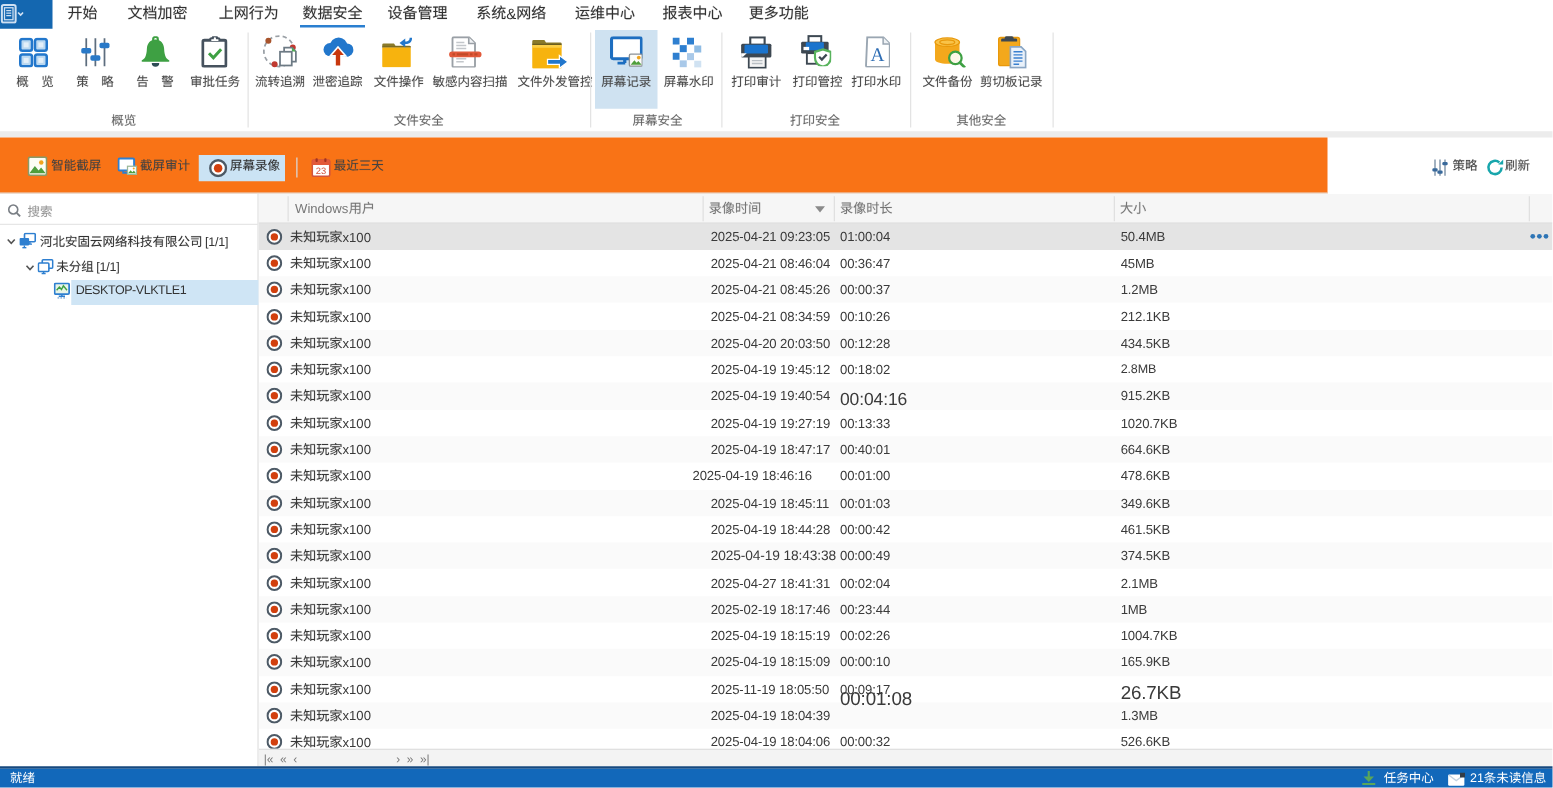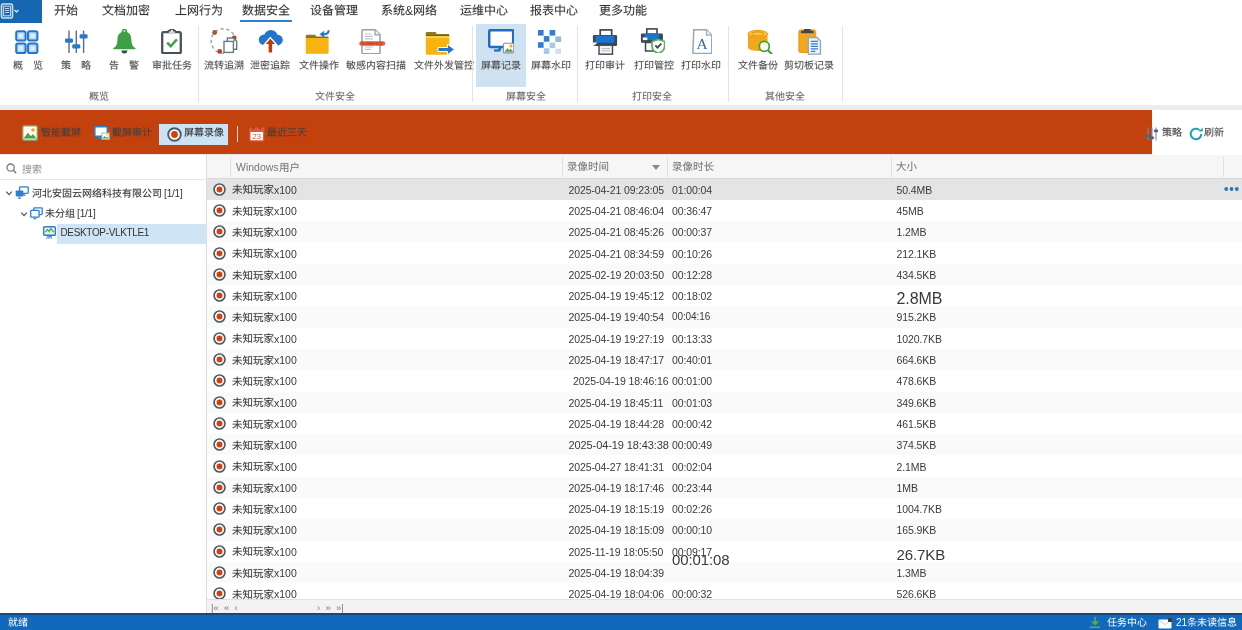--- a/index.html
+++ b/index.html
@@ -505,21 +505,21 @@
     <div style="position:absolute;left:765px;top:68px">
       <svg class="k" style="display:block;width:40px;height:10px" viewBox="0 -880 4000 1000" fill="#666" stroke="#666" stroke-width="10">
         <use href="#u5176" x="0"></use>
         <use href="#u4ed6" x="1000"></use>
         <use href="#u5b89" x="2000"></use>
         <use href="#u5168" x="3000"></use>
       </svg>
     </div>
   </div>
 <div style="position:absolute;left:0;top:105px;width:1242px;height:5px;background:#ececec"></div>
-<div style="position:absolute;left:0;top:110px;width:1152px;height:44.5px;background:#c2410c;border-bottom:1px solid #e4e4e4;box-sizing:border-box">
+<div style="position:absolute;left:0;top:110px;width:1062px;height:44.5px;background:#f97316;border-bottom:1px solid #e4e4e4;box-sizing:border-box">
     <div style="position:absolute;left:159px;top:14px;width:69px;height:21px;background:#cbe3f4"></div>
     <div style="position:absolute;left:22px;top:15px">
       <svg width="16" height="16" viewBox="0 0 16 16" style="">
         <rect x="0.7" y="0.7" width="14.6" height="14.6" rx="1.5" fill="#fdfdf4" stroke="#8a9a68" stroke-width="1.4"></rect>
         <circle cx="11" cy="5" r="1.8" fill="#f0a51f"></circle>
         <path d="M1.5 13.5l4.4-5.8 3 3.6 2-2.3 3.6 4.5z" fill="#4f9e3c"></path>
       </svg>
     </div>
     <div style="position:absolute;left:40.5px;top:17px;">
       <svg class="k" style="display:block;width:40px;height:10px" viewBox="0 -880 4000 1000" fill="#444" stroke="#444" stroke-width="10">
@@ -784,53 +784,53 @@
         <circle cx="7.5" cy="7.5" r="6.3" fill="#fff" stroke="#4d5a66" stroke-width="1.9"></circle>
         <circle cx="7.5" cy="7.5" r="3.4" fill="#d2400e"></circle>
       </svg>
     </div>
     <div style="position:absolute;left:25px;top:113.8px;white-space:nowrap;font-size:10.5px;color:#3a3a3a"><svg class="k" style="width:42px;height:10.5px;vertical-align:-1.3px" viewBox="0 -880 4000 1000" fill="#3a3a3a" stroke="#3a3a3a" stroke-width="10">
         <use href="#u672a" x="0"></use>
         <use href="#u77e5" x="1000"></use>
         <use href="#u73a9" x="2000"></use>
         <use href="#u5bb6" x="3000"></use>
       </svg><span>x100</span></div>
-    <div style="position:absolute;left:361.5px;top:113.8px;white-space:nowrap;font-size:10.5px;letter-spacing:-0.1px;color:#3a3a3a">2025-02-19 20:03:50</div>
+    <div style="position:absolute;left:361.5px;top:113.8px;white-space:nowrap;font-size:10.5px;letter-spacing:-0.1px;color:#3a3a3a">2025-04-20 20:03:50</div>
     <div style="position:absolute;left:465px;top:113.8px;white-space:nowrap;font-size:10.5px;letter-spacing:-0.1px;color:#3a3a3a">00:12:28</div>
     <div style="position:absolute;left:689.5px;top:113.8px;white-space:nowrap;font-size:10.5px;letter-spacing:-0.1px;color:#3a3a3a">434.5KB</div>
     <div style="position:absolute;left:6px;top:134.1px;width:13px;height:13px">
       <svg width="13" height="13" viewBox="0 0 15 15" style="">
         <circle cx="7.5" cy="7.5" r="6.3" fill="#fff" stroke="#4d5a66" stroke-width="1.9"></circle>
         <circle cx="7.5" cy="7.5" r="3.4" fill="#d2400e"></circle>
       </svg>
     </div>
     <div style="position:absolute;left:25px;top:135.1px;white-space:nowrap;font-size:10.5px;color:#3a3a3a"><svg class="k" style="width:42px;height:10.5px;vertical-align:-1.3px" viewBox="0 -880 4000 1000" fill="#3a3a3a" stroke="#3a3a3a" stroke-width="10">
         <use href="#u672a" x="0"></use>
         <use href="#u77e5" x="1000"></use>
         <use href="#u73a9" x="2000"></use>
         <use href="#u5bb6" x="3000"></use>
       </svg><span>x100</span></div>
     <div style="position:absolute;left:361.5px;top:135.1px;white-space:nowrap;font-size:10.5px;letter-spacing:-0.1px;color:#3a3a3a">2025-04-19 19:45:12</div>
     <div style="position:absolute;left:465px;top:135.1px;white-space:nowrap;font-size:10.5px;letter-spacing:-0.1px;color:#3a3a3a">00:18:02</div>
-    <div style="position:absolute;left:689.5px;top:135.1px;white-space:nowrap;font-size:16px;letter-spacing:-0.1px;color:#3a3a3a">2.8MB</div>
+    <div style="position:absolute;left:689.5px;top:135.1px;white-space:nowrap;font-size:10px;letter-spacing:-0.1px;color:#3a3a3a">2.8MB</div>
     <div style="position:absolute;left:0;top:151.4px;width:1035px;height:21.3px;background:#fafafa"></div>
     <div style="position:absolute;left:6px;top:155.4px;width:13px;height:13px">
       <svg width="13" height="13" viewBox="0 0 15 15" style="">
         <circle cx="7.5" cy="7.5" r="6.3" fill="#fff" stroke="#4d5a66" stroke-width="1.9"></circle>
         <circle cx="7.5" cy="7.5" r="3.4" fill="#d2400e"></circle>
       </svg>
     </div>
     <div style="position:absolute;left:25px;top:156.4px;white-space:nowrap;font-size:10.5px;color:#3a3a3a"><svg class="k" style="width:42px;height:10.5px;vertical-align:-1.3px" viewBox="0 -880 4000 1000" fill="#3a3a3a" stroke="#3a3a3a" stroke-width="10">
         <use href="#u672a" x="0"></use>
         <use href="#u77e5" x="1000"></use>
         <use href="#u73a9" x="2000"></use>
         <use href="#u5bb6" x="3000"></use>
       </svg><span>x100</span></div>
     <div style="position:absolute;left:361.5px;top:156.4px;white-space:nowrap;font-size:10.5px;letter-spacing:-0.1px;color:#3a3a3a">2025-04-19 19:40:54</div>
-    <div style="position:absolute;left:465px;top:156.4px;white-space:nowrap;font-size:10px;letter-spacing:-0.1px;color:#3a3a3a">00:04:16</div>
+    <div style="position:absolute;left:465px;top:156.4px;white-space:nowrap;font-size:14px;letter-spacing:-0.1px;color:#3a3a3a">00:04:16</div>
     <div style="position:absolute;left:689.5px;top:156.4px;white-space:nowrap;font-size:10.5px;letter-spacing:-0.1px;color:#3a3a3a">915.2KB</div>
     <div style="position:absolute;left:6px;top:176.7px;width:13px;height:13px">
       <svg width="13" height="13" viewBox="0 0 15 15" style="">
         <circle cx="7.5" cy="7.5" r="6.3" fill="#fff" stroke="#4d5a66" stroke-width="1.9"></circle>
         <circle cx="7.5" cy="7.5" r="3.4" fill="#d2400e"></circle>
       </svg>
     </div>
     <div style="position:absolute;left:25px;top:177.7px;white-space:nowrap;font-size:10.5px;color:#3a3a3a"><svg class="k" style="width:42px;height:10.5px;vertical-align:-1.3px" viewBox="0 -880 4000 1000" fill="#3a3a3a" stroke="#3a3a3a" stroke-width="10">
         <use href="#u672a" x="0"></use>
         <use href="#u77e5" x="1000"></use>
@@ -861,21 +861,21 @@
         <circle cx="7.5" cy="7.5" r="6.3" fill="#fff" stroke="#4d5a66" stroke-width="1.9"></circle>
         <circle cx="7.5" cy="7.5" r="3.4" fill="#d2400e"></circle>
       </svg>
     </div>
     <div style="position:absolute;left:25px;top:220.3px;white-space:nowrap;font-size:10.5px;color:#3a3a3a"><svg class="k" style="width:42px;height:10.5px;vertical-align:-1.3px" viewBox="0 -880 4000 1000" fill="#3a3a3a" stroke="#3a3a3a" stroke-width="10">
         <use href="#u672a" x="0"></use>
         <use href="#u77e5" x="1000"></use>
         <use href="#u73a9" x="2000"></use>
         <use href="#u5bb6" x="3000"></use>
       </svg><span>x100</span></div>
-    <div style="position:absolute;left:366px;top:220.3px;white-space:nowrap;font-size:10.5px;letter-spacing:-0.1px;color:#3a3a3a">2025-04-19 18:46:16</div>
+    <div style="position:absolute;left:347px;top:220.3px;white-space:nowrap;font-size:10.5px;letter-spacing:-0.1px;color:#3a3a3a">2025-04-19 18:46:16</div>
     <div style="position:absolute;left:465px;top:220.3px;white-space:nowrap;font-size:10.5px;letter-spacing:-0.1px;color:#3a3a3a">00:01:00</div>
     <div style="position:absolute;left:689.5px;top:220.3px;white-space:nowrap;font-size:10.5px;letter-spacing:-0.1px;color:#3a3a3a">478.6KB</div>
     <div style="position:absolute;left:0;top:236.6px;width:1035px;height:21.3px;background:#fafafa"></div>
     <div style="position:absolute;left:6px;top:240.6px;width:13px;height:13px">
       <svg width="13" height="13" viewBox="0 0 15 15" style="">
         <circle cx="7.5" cy="7.5" r="6.3" fill="#fff" stroke="#4d5a66" stroke-width="1.9"></circle>
         <circle cx="7.5" cy="7.5" r="3.4" fill="#d2400e"></circle>
       </svg>
     </div>
     <div style="position:absolute;left:25px;top:241.6px;white-space:nowrap;font-size:10.5px;color:#3a3a3a"><svg class="k" style="width:42px;height:10.5px;vertical-align:-1.3px" viewBox="0 -880 4000 1000" fill="#3a3a3a" stroke="#3a3a3a" stroke-width="10">
@@ -939,21 +939,21 @@
         <circle cx="7.5" cy="7.5" r="6.3" fill="#fff" stroke="#4d5a66" stroke-width="1.9"></circle>
         <circle cx="7.5" cy="7.5" r="3.4" fill="#d2400e"></circle>
       </svg>
     </div>
     <div style="position:absolute;left:25px;top:326.8px;white-space:nowrap;font-size:10.5px;color:#3a3a3a"><svg class="k" style="width:42px;height:10.5px;vertical-align:-1.3px" viewBox="0 -880 4000 1000" fill="#3a3a3a" stroke="#3a3a3a" stroke-width="10">
         <use href="#u672a" x="0"></use>
         <use href="#u77e5" x="1000"></use>
         <use href="#u73a9" x="2000"></use>
         <use href="#u5bb6" x="3000"></use>
       </svg><span>x100</span></div>
-    <div style="position:absolute;left:361.5px;top:326.8px;white-space:nowrap;font-size:10.5px;letter-spacing:-0.1px;color:#3a3a3a">2025-04-19 18:17:46</div>
+    <div style="position:absolute;left:361.5px;top:326.8px;white-space:nowrap;font-size:10.5px;letter-spacing:-0.1px;color:#3a3a3a">2025-02-19 18:17:46</div>
     <div style="position:absolute;left:465px;top:326.8px;white-space:nowrap;font-size:10.5px;letter-spacing:-0.1px;color:#3a3a3a">00:23:44</div>
     <div style="position:absolute;left:689.5px;top:326.8px;white-space:nowrap;font-size:10.5px;letter-spacing:-0.1px;color:#3a3a3a">1MB</div>
     <div style="position:absolute;left:6px;top:347.1px;width:13px;height:13px">
       <svg width="13" height="13" viewBox="0 0 15 15" style="">
         <circle cx="7.5" cy="7.5" r="6.3" fill="#fff" stroke="#4d5a66" stroke-width="1.9"></circle>
         <circle cx="7.5" cy="7.5" r="3.4" fill="#d2400e"></circle>
       </svg>
     </div>
     <div style="position:absolute;left:25px;top:348.1px;white-space:nowrap;font-size:10.5px;color:#3a3a3a"><svg class="k" style="width:42px;height:10.5px;vertical-align:-1.3px" viewBox="0 -880 4000 1000" fill="#3a3a3a" stroke="#3a3a3a" stroke-width="10">
         <use href="#u672a" x="0"></use>

